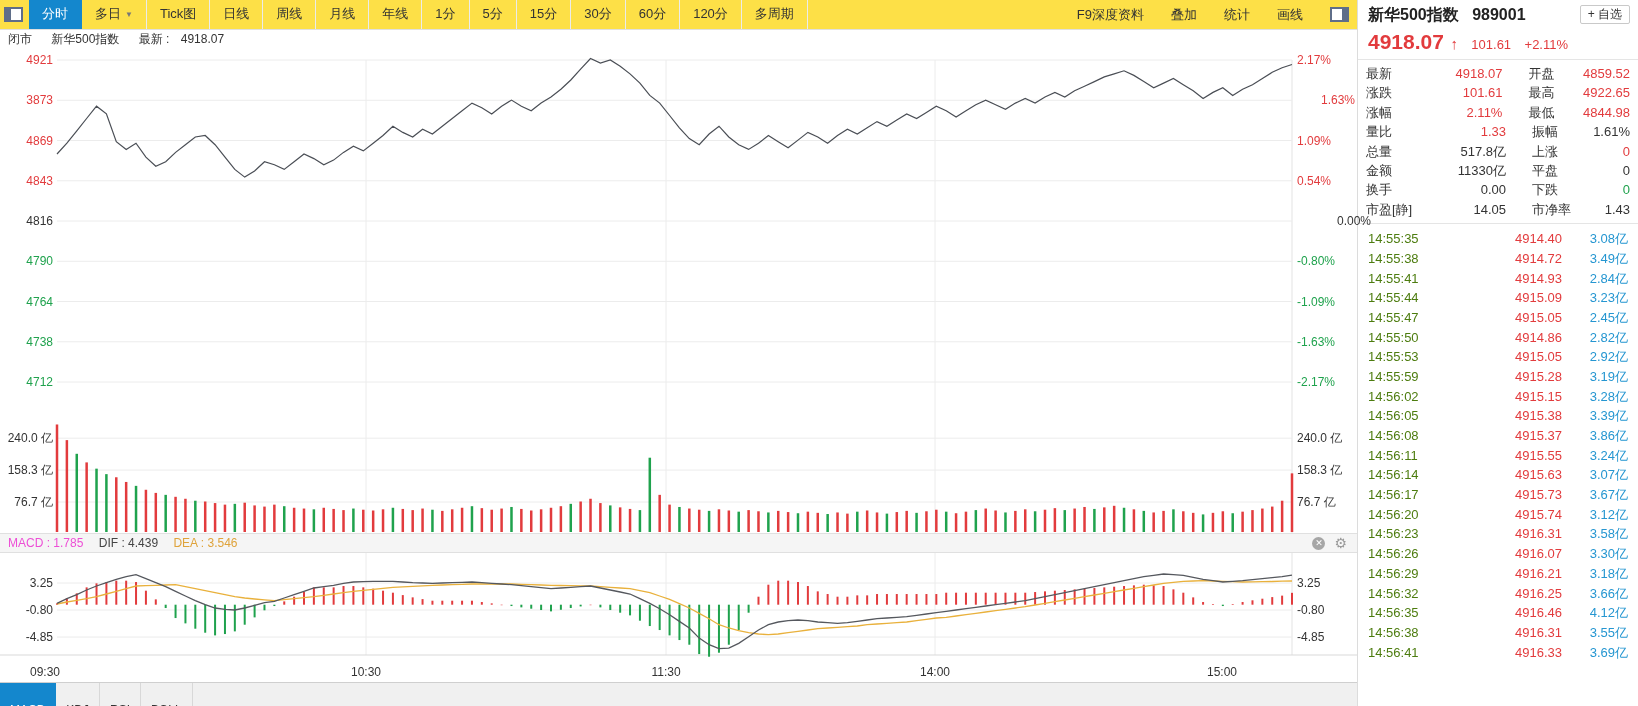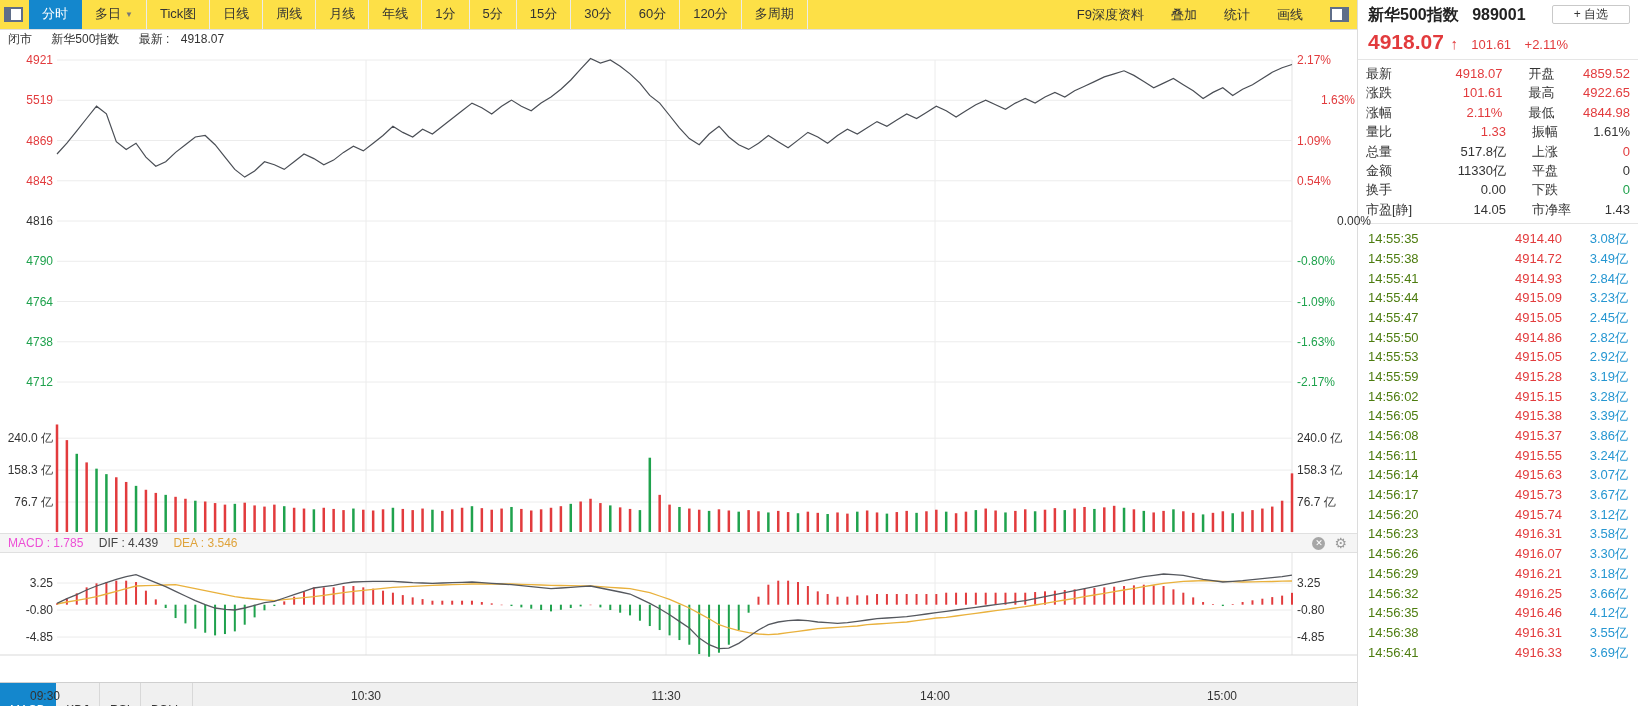--- a/index.html
+++ b/index.html
@@ -28,39 +28,39 @@
   .statusbar span{margin-left:8px;}
   .statusbar .sb-name{margin-left:16px;}
   .statusbar .sb-latest{margin-left:16px;}
 
   
   .chart{position:relative;width:1357px;height:633px;flex:none;}
   .chart svg{position:absolute;left:0;top:0;}
   .axis-label{position:absolute;font-size:12px;line-height:14px;white-space:nowrap;}
   .al-L{left:1px;width:52px;text-align:right;}
   .al-R{left:1297px;width:58px;text-align:left;}
-  .time-label{position:absolute;top:616px;font-size:12px;color:#333;transform:translateX(-50%);margin-top:24px;}
+  .time-label{position:absolute;top:616px;font-size:12px;color:#333;transform:translateX(-50%);}
   .macd-header{position:absolute;left:0;top:484px;width:100%;height:20px;box-sizing:border-box;background:#f5f5f5;border-top:1px solid #e0e0e0;border-bottom:1px solid #e0e0e0;font-size:12px;line-height:18px;padding-left:8px;}
   .lbl-macd{color:#ed4fd6;}
   .lbl-dif{color:#444;margin-left:12px;}
   .lbl-dea{color:#dfa33b;margin-left:12px;}
   .mh-icons{position:absolute;right:10px;top:2px;display:flex;align-items:center;}
   .mh-close{display:inline-block;width:13px;height:13px;border-radius:50%;background:#a6a6a6;color:#fff;font-size:9px;line-height:13px;text-align:center;cursor:pointer;}
   .mh-gear{color:#9a9a9a;font-size:14px;line-height:14px;margin-left:9px;cursor:pointer;}
 
   
   .bottom-tabs{height:24px;box-sizing:border-box;background:#f0f0f0;border-top:1px solid #cfcfcf;display:flex;align-items:stretch;}
   .btab{padding:16px 10px;line-height:23px;font-size:12px;color:#333;border-right:1px solid #d8d8d8;cursor:pointer;}
   .btab.sel{background:#1487cd;color:#fff;border-right-color:#1487cd;}
 
   
   .rc-header{position:relative;padding:5px 8px 0 10px;height:24px;}
   .rc-name{font-size:16px;font-weight:bold;color:#222;}
   .rc-code{font-size:16px;font-weight:bold;color:#222;margin-left:9px;}
-  .add-watch{position:absolute;right:8px;top:5px;border:1px solid #c9c9c9;border-radius:2px;font-size:12px;line-height:17px;padding:0 21px;color:#333;background:#fff;cursor:pointer;}
+  .add-watch{position:absolute;right:8px;top:5px;border:1px solid #c9c9c9;border-radius:2px;font-size:12px;line-height:17px;padding:0 7px;color:#333;background:#fff;cursor:pointer;}
   .rc-price-row{padding:1px 10px 5px;border-bottom:1px solid #e5e5e5;}
   .rc-price{font-size:21px;font-weight:bold;color:#e23b3d;}
   .rc-arrow{font-size:15px;font-weight:bold;color:#e23b3d;margin-left:2px;}
   .rc-chg,.rc-pct{font-size:13px;color:#e23b3d;margin-left:9px;}
   .stats{padding:4px 0;border-bottom:1px solid #e5e5e5;}
   .srow{display:flex;padding:0 8px;height:19.4px;line-height:19.4px;font-size:13px;}
   .s-l{width:62px;color:#333;}
   .s-v{width:78px;text-align:right;}
   .s-l2{width:56px;margin-left:26px;color:#333;}
   .s-v2{flex:1;text-align:right;}
@@ -391,21 +391,21 @@
           <rect x="1261.36" y="549.697" width="2" height="6.002999999999997" fill="#e23b3d"></rect>
           <rect x="1271.24" y="548.0962000000001" width="2" height="7.603799999999998" fill="#e23b3d"></rect>
           <rect x="1281.12" y="546.6288000000001" width="2" height="9.071200000000003" fill="#e23b3d"></rect>
           <rect x="1291" y="543.8274" width="2" height="11.872600000000007" fill="#e23b3d"></rect>
           <polyline points="57.0,555.0 66.9,553.0 76.8,551.4 86.6,549.7 96.5,547.7 106.4,545.0 116.3,542.4 126.2,539.7 136.0,537.0 145.9,536.7 155.8,536.4 165.7,536.0 175.6,535.7 185.4,537.7 195.3,539.7 205.2,541.7 215.1,543.7 225.0,545.7 234.8,547.7 244.7,549.0 254.6,550.0 264.5,550.9 274.4,551.7 284.2,550.7 294.1,549.7 304.0,548.7 313.9,547.7 323.8,546.4 333.6,545.0 343.5,543.7 353.4,542.4 363.3,541.4 373.2,540.4 383.0,539.4 392.9,538.4 402.8,537.8 412.7,537.4 422.6,536.8 432.4,536.4 442.3,536.0 452.2,535.7 462.1,535.4 472.0,535.0 481.8,535.0 491.7,535.0 501.6,535.0 511.5,535.0 521.4,535.4 531.2,535.7 541.1,536.0 551.0,536.4 560.9,536.5 570.8,536.7 580.6,536.8 590.5,537.0 600.4,537.7 610.3,538.4 620.2,539.0 630.0,539.7 639.9,541.7 649.8,543.7 659.7,547.0 669.6,550.4 679.4,554.7 689.3,559.0 699.2,564.4 709.1,569.7 719.0,575.7 728.8,579.0 738.7,581.7 748.6,583.7 758.5,585.0 768.4,585.7 778.2,585.0 788.1,583.7 798.0,582.4 807.9,581.0 817.8,579.7 827.6,579.0 837.5,578.4 847.4,577.7 857.3,577.0 867.2,575.7 877.0,575.0 886.9,574.4 896.8,573.7 906.7,573.0 916.6,571.7 926.4,570.4 936.3,569.0 946.2,568.4 956.1,567.0 966.0,565.7 975.8,564.4 985.7,563.0 995.6,561.7 1005.5,560.4 1015.4,559.0 1025.2,557.7 1035.1,556.0 1045.0,554.4 1054.9,552.7 1064.8,551.0 1074.6,549.4 1084.5,547.7 1094.4,546.0 1104.3,544.4 1114.2,542.7 1124.0,541.0 1133.9,539.4 1143.8,537.7 1153.7,536.0 1163.6,534.4 1173.4,533.4 1183.3,532.4 1193.2,532.0 1203.1,531.7 1213.0,532.0 1222.8,532.4 1232.7,532.7 1242.6,533.0 1252.5,532.9 1262.4,532.7 1272.2,532.5 1282.1,532.2 1292.0,532.0" fill="none" stroke="#e9b13c" stroke-width="1.3"></polyline>
           <polyline points="57.0,554.4 66.9,549.7 76.8,545.7 86.6,541.0 96.5,537.0 106.4,533.7 116.3,530.4 126.2,527.7 136.0,525.7 145.9,529.7 155.8,533.7 165.7,537.7 175.6,542.4 185.4,547.0 195.3,551.7 205.2,555.7 215.1,559.0 225.0,560.4 234.8,561.0 244.7,559.0 254.6,556.4 264.5,553.7 274.4,552.4 284.2,549.0 294.1,545.7 304.0,542.4 313.9,539.0 323.8,537.7 333.6,536.4 343.5,534.4 353.4,533.0 363.3,532.7 373.2,532.4 383.0,532.4 392.9,532.4 402.8,533.0 412.7,533.7 422.6,534.0 432.4,534.4 442.3,534.0 452.2,533.7 462.1,533.4 472.0,533.0 481.8,533.7 491.7,534.4 501.6,535.0 511.5,535.7 521.4,536.7 531.2,537.7 541.1,538.7 551.0,539.7 560.9,539.0 570.8,538.4 580.6,537.7 590.5,537.0 600.4,539.0 610.3,541.0 620.2,543.0 630.0,545.0 639.9,549.7 649.8,554.4 659.7,559.7 669.6,565.7 679.4,572.4 689.3,579.0 699.2,589.1 709.1,595.7 719.0,599.7 728.8,599.1 738.7,594.4 748.6,587.7 758.5,581.0 768.4,575.7 778.2,573.0 788.1,571.7 798.0,571.0 807.9,571.7 817.8,573.0 827.6,573.7 837.5,574.4 847.4,573.7 857.3,572.4 867.2,571.0 877.0,569.7 886.9,569.0 896.8,568.4 906.7,567.7 916.6,566.4 926.4,565.0 936.3,563.7 946.2,562.4 956.1,561.0 966.0,559.7 975.8,558.4 985.7,557.0 995.6,555.7 1005.5,554.4 1015.4,553.0 1025.2,551.7 1035.1,549.7 1045.0,547.7 1054.9,545.7 1064.8,543.7 1074.6,541.7 1084.5,539.7 1094.4,537.7 1104.3,535.7 1114.2,533.7 1124.0,531.7 1133.9,529.7 1143.8,527.7 1153.7,526.4 1163.6,525.0 1173.4,525.7 1183.3,526.4 1193.2,528.4 1203.1,530.4 1213.0,531.7 1222.8,533.0 1232.7,532.4 1242.6,531.7 1252.5,530.7 1262.4,529.7 1272.2,528.7 1282.1,527.7 1292.0,526.1" fill="none" stroke="#55585e" stroke-width="1.3"></polyline>
           <polyline points="57.0,105.0 66.9,94.2 76.8,81.9 86.6,69.5 96.5,57.2 106.4,64.9 116.3,92.7 126.2,100.4 136.0,94.2 145.9,108.1 155.8,117.3 165.7,112.7 175.6,103.4 185.4,95.7 195.3,88.0 205.2,86.5 215.1,95.7 225.0,108.1 234.8,120.4 244.7,128.1 254.6,121.9 264.5,112.7 274.4,115.8 284.2,120.4 294.1,112.7 304.0,105.0 313.9,109.6 323.8,115.8 333.6,111.1 343.5,103.4 353.4,97.3 363.3,101.9 373.2,94.2 383.0,86.5 392.9,77.2 402.8,83.4 412.7,88.0 422.6,80.3 432.4,85.0 442.3,77.2 452.2,69.5 462.1,61.8 472.0,54.1 481.8,58.8 491.7,64.9 501.6,57.2 511.5,51.1 521.4,57.2 531.2,61.8 541.1,54.1 551.0,48.0 560.9,40.3 570.8,31.0 580.6,20.2 590.5,9.5 600.4,14.1 610.3,11.0 620.2,17.2 630.0,24.9 639.9,34.1 649.8,46.4 659.7,54.1 669.6,66.5 679.4,78.8 689.3,89.6 699.2,95.7 709.1,85.0 719.0,77.2 728.8,88.0 738.7,95.7 748.6,100.4 758.5,94.2 768.4,86.5 778.2,92.7 788.1,98.8 798.0,91.1 807.9,83.4 817.8,88.0 827.6,94.2 837.5,86.5 847.4,80.3 857.3,85.0 867.2,78.8 877.0,72.6 886.9,77.2 896.8,71.1 906.7,64.9 916.6,69.5 926.4,63.4 936.3,57.2 946.2,61.8 956.1,68.0 966.0,61.8 975.8,55.7 985.7,51.1 995.6,55.7 1005.5,60.3 1015.4,54.1 1025.2,49.5 1035.1,54.1 1045.0,48.0 1054.9,43.4 1064.8,48.0 1074.6,41.8 1084.5,37.2 1094.4,32.6 1104.3,27.9 1114.2,24.9 1124.0,21.8 1133.9,26.4 1143.8,32.6 1153.7,38.7 1163.6,34.1 1173.4,29.5 1183.3,35.7 1193.2,41.8 1203.1,49.5 1213.0,43.4 1222.8,38.7 1232.7,46.4 1242.6,40.3 1252.5,35.7 1262.4,29.5 1272.2,23.3 1282.1,18.7 1292.0,15.5" fill="none" stroke="#4a4e55" stroke-width="1.2"></polyline>
         </svg>
       <div id="axis-labels">
           <span class="axis-label al-L c-red" style="top: 4px;">4921</span>
-          <span class="axis-label al-L c-red" style="top: 44.25px;">5519</span>
+          <span class="axis-label al-L c-red" style="top: 44.25px;">3873</span>
           <span class="axis-label al-L c-red" style="top: 84.5px;">4869</span>
           <span class="axis-label al-L c-red" style="top: 124.75px;">4843</span>
           <span class="axis-label al-L c-black" style="top: 165px;">4816</span>
           <span class="axis-label al-L c-green" style="top: 205.25px;">4790</span>
           <span class="axis-label al-L c-green" style="top: 245.5px;">4764</span>
           <span class="axis-label al-L c-green" style="top: 285.75px;">4738</span>
           <span class="axis-label al-L c-green" style="top: 326px;">4712</span>
           <span class="axis-label al-R c-red" style="top: 4px;">2.17%</span>
           <span class="axis-label al-R c-red" style="top: 44.25px; text-align: right;">1.63%</span>
           <span class="axis-label al-R c-red" style="top: 84.5px;">1.09%</span>

